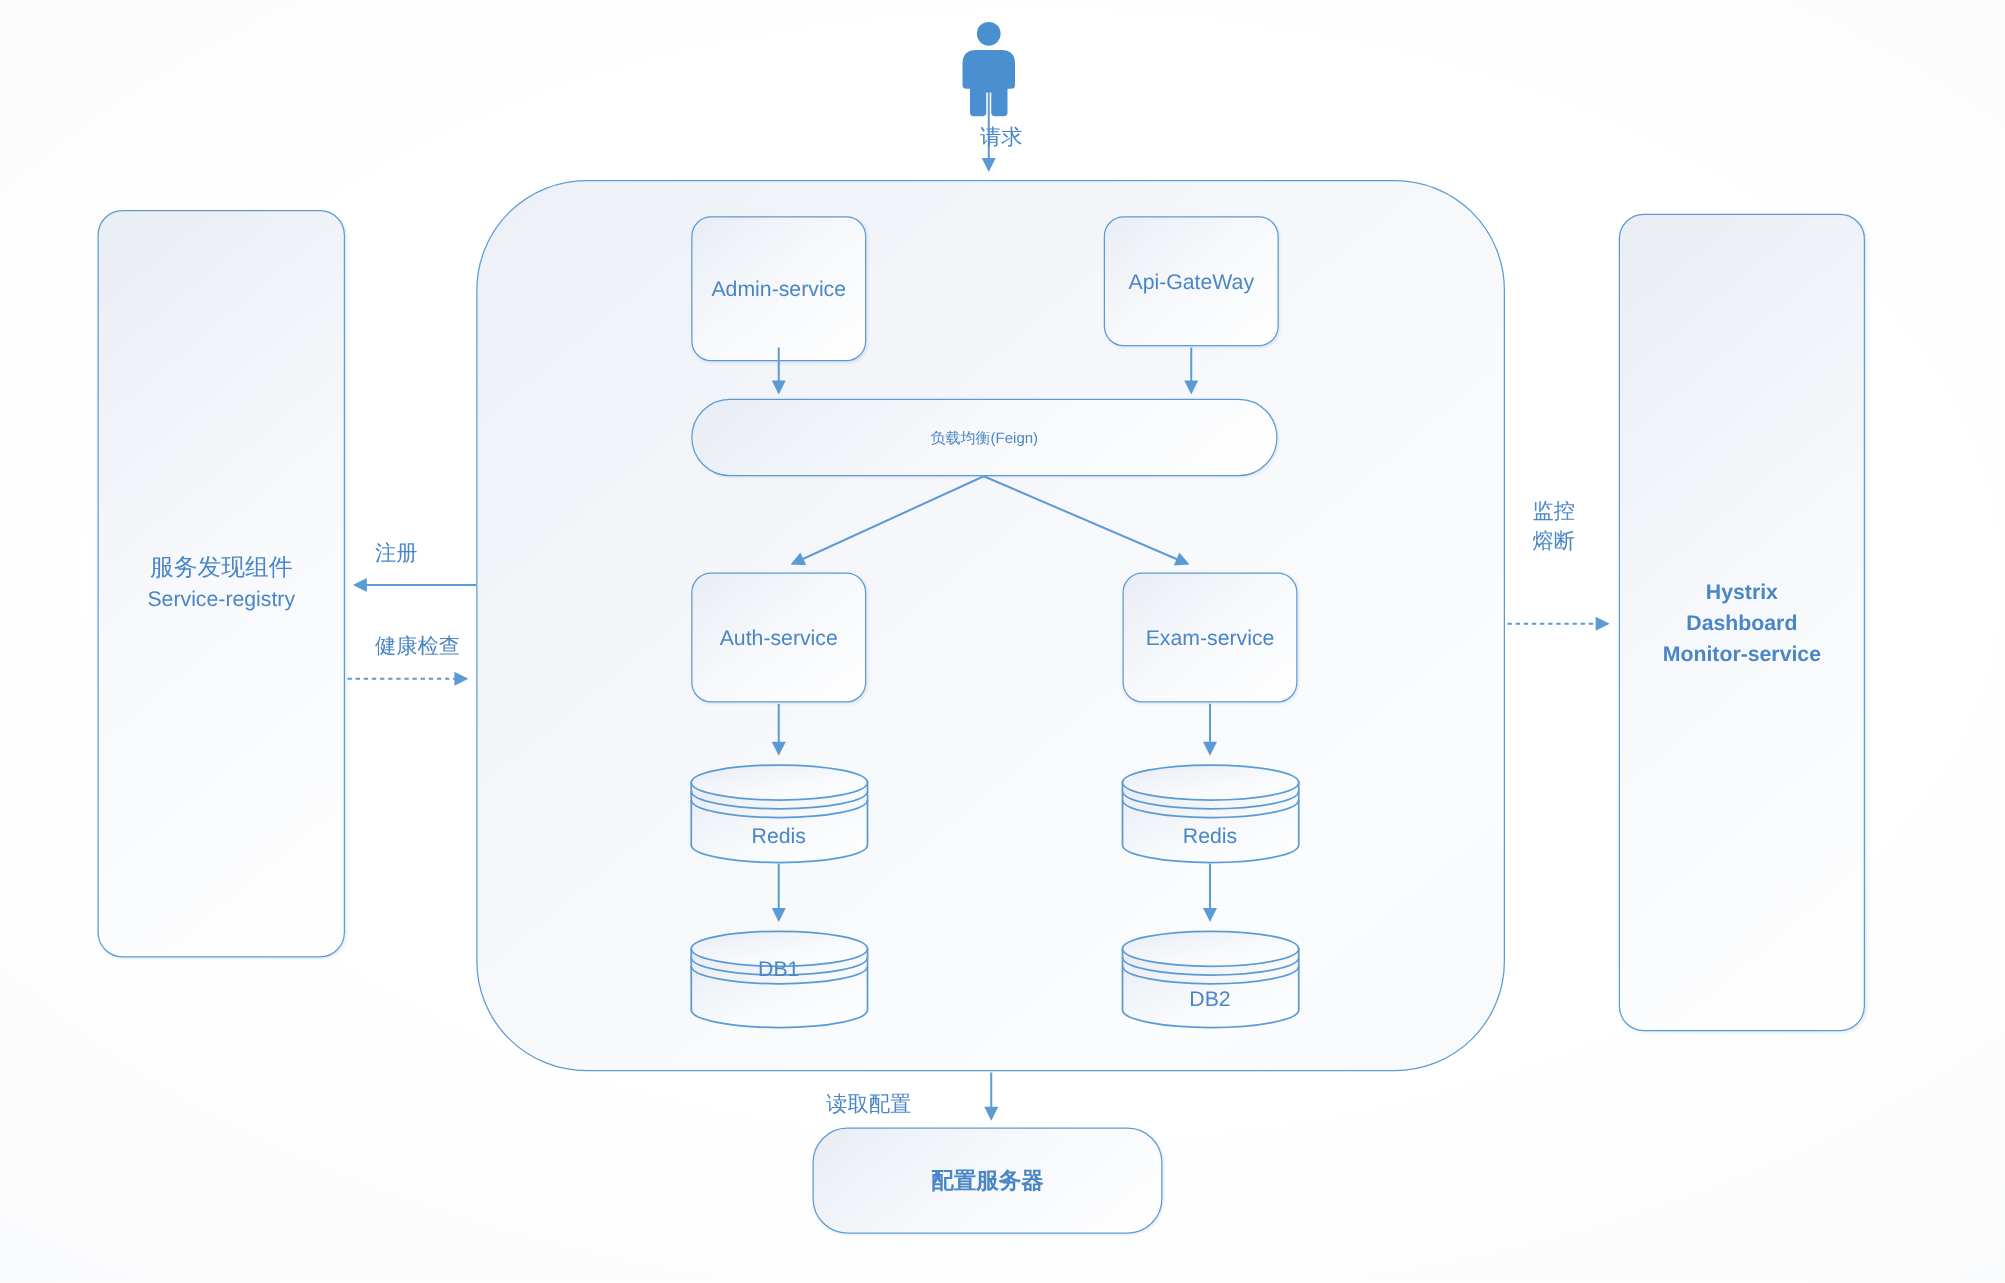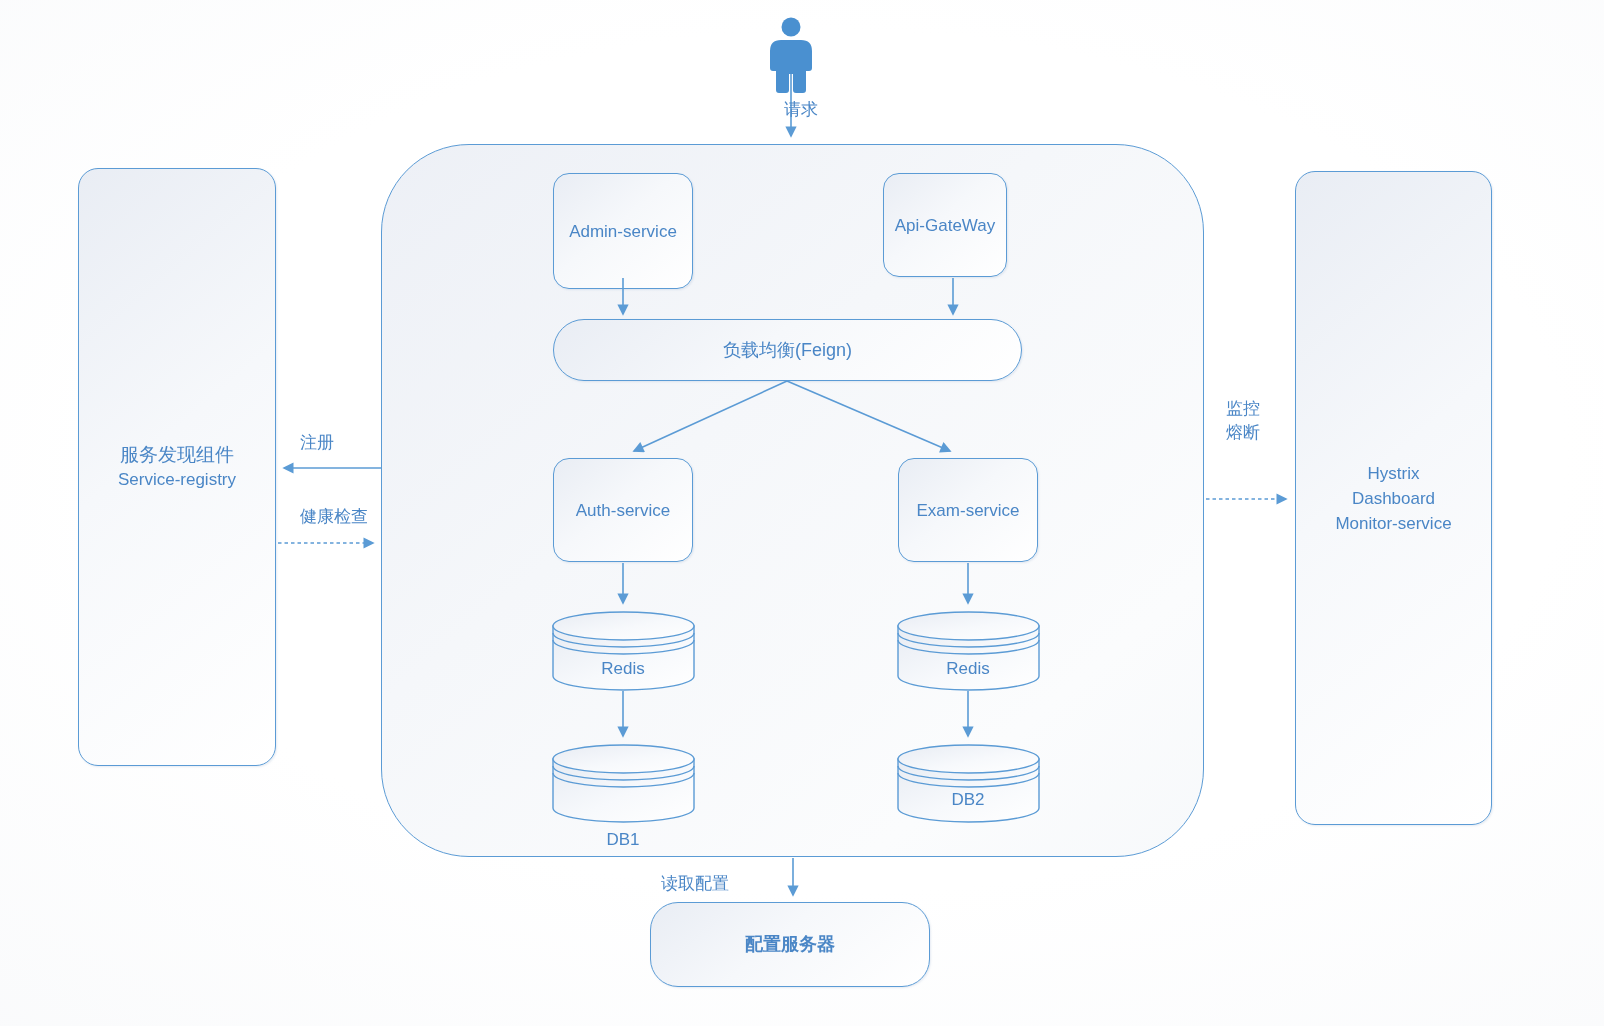--- a/index.html
+++ b/index.html
@@ -26,40 +26,40 @@
     z-index:2;
     text-align:center;
   }
   #boundary{
     left:381px;top:144px;width:823px;height:713px;border-radius:88px;
     background:linear-gradient(140deg,#edf0f6 0%,#f5f7fa 40%,#fbfcfd 80%,#f7f9fb 100%);
     z-index:1;box-shadow:none;
   }
   #registry-box{left:78px;top:168px;width:198px;height:598px;border-radius:20px;}
   #registry-box .l1{font-size:19px;}
-  #hystrix-box{left:1295px;top:171px;width:197px;height:654px;border-radius:20px;}
+  #hystrix-box{left:1295px;top:171px;width:197px;height:654px;border-radius:20px;font-weight:bold;}
   #admin{left:553px;top:173px;width:140px;height:116px;border-radius:16px;}
-  #gateway{left:883px;top:173px;width:124px;height:104px;border-radius:16px;}
-  #lb{left:553px;top:319px;width:469px;height:62px;border-radius:31px;font-size:18px;}
+  #gateway{left:883px;top:173px;width:140px;height:104px;border-radius:16px;}
+  #lb{left:553px;top:319px;width:469px;height:62px;border-radius:31px;font-size:12px;}
   #auth{left:553px;top:458px;width:140px;height:104px;border-radius:16px;text-align:right;}
   #exam{left:898px;top:458px;width:140px;height:104px;border-radius:16px;}
   #config{left:650px;top:902px;width:280px;height:85px;border-radius:28px;font-size:18px;font-weight:bold;}
 
   .edge-label{
     position:absolute;color:var(--text);font-size:17px;line-height:24px;
     transform:translate(-50%,-50%);white-space:nowrap;z-index:6;text-align:center;
   }
   #request-label{left:753px;top:110px;margin-left:48px;}
   #register-label{left:317px;top:443px;}
   #healthcheck-label{left:334px;top:517px;}
   #monitor-label{left:1243px;top:421px;}
   #readconfig-label{left:695px;top:884px;}
   #redis-auth-label{left:623px;top:669px;}
   #redis-exam-label{left:968px;top:669px;}
-  #db1-label{left:623px;top:840px;text-align:right;}
+  #db1-label{left:623px;top:776px;text-align:right;}
   #db2-label{left:968px;top:800px;}
 
   #shape-layer{position:absolute;left:0;top:0;z-index:5;pointer-events:none;}
 </style>
 </head>
 <body>
 
 <div id="canvas">
 
   <div class="node" id="boundary"></div>

